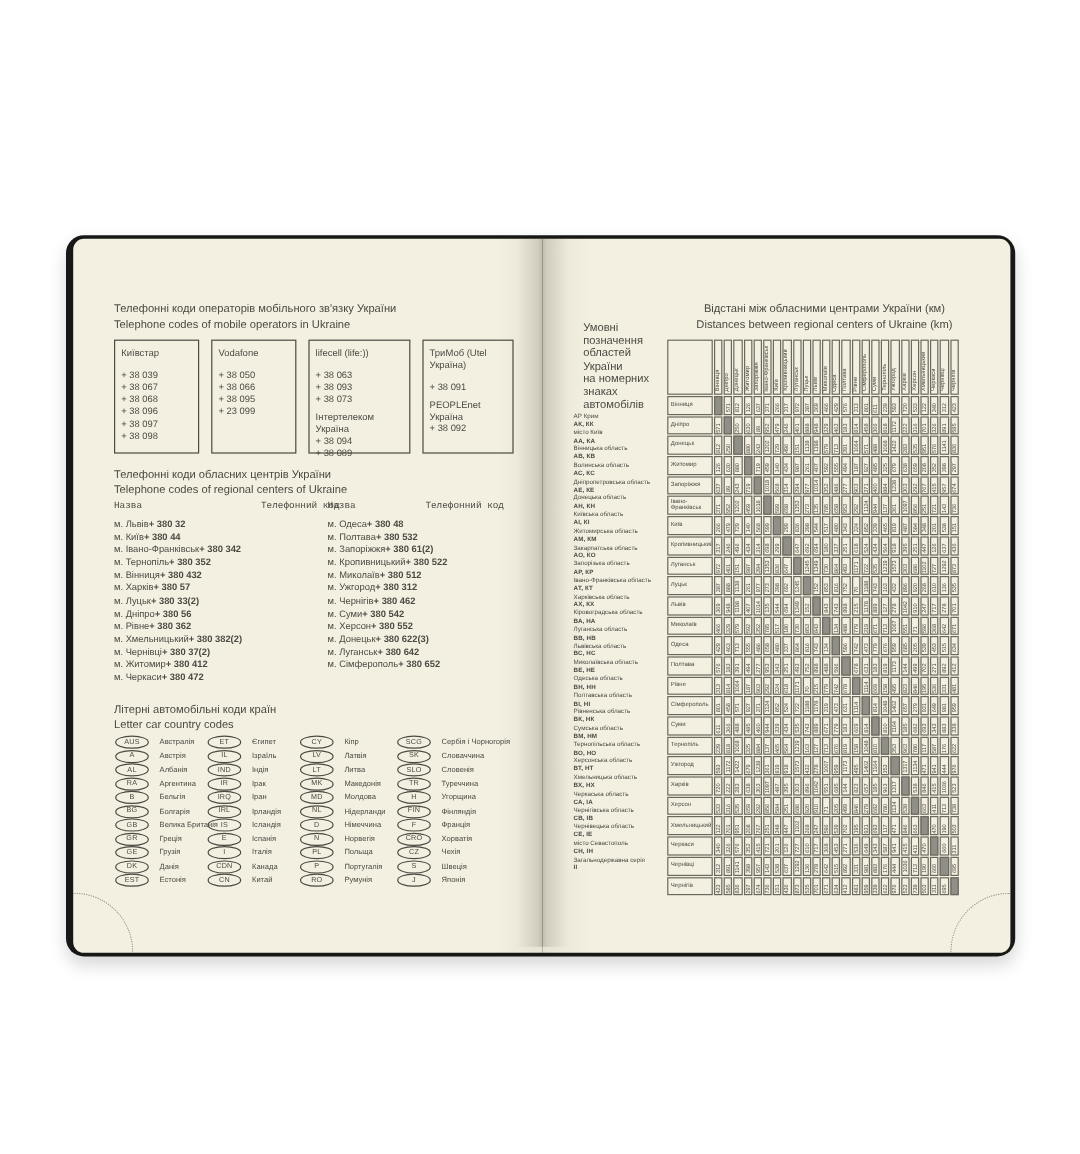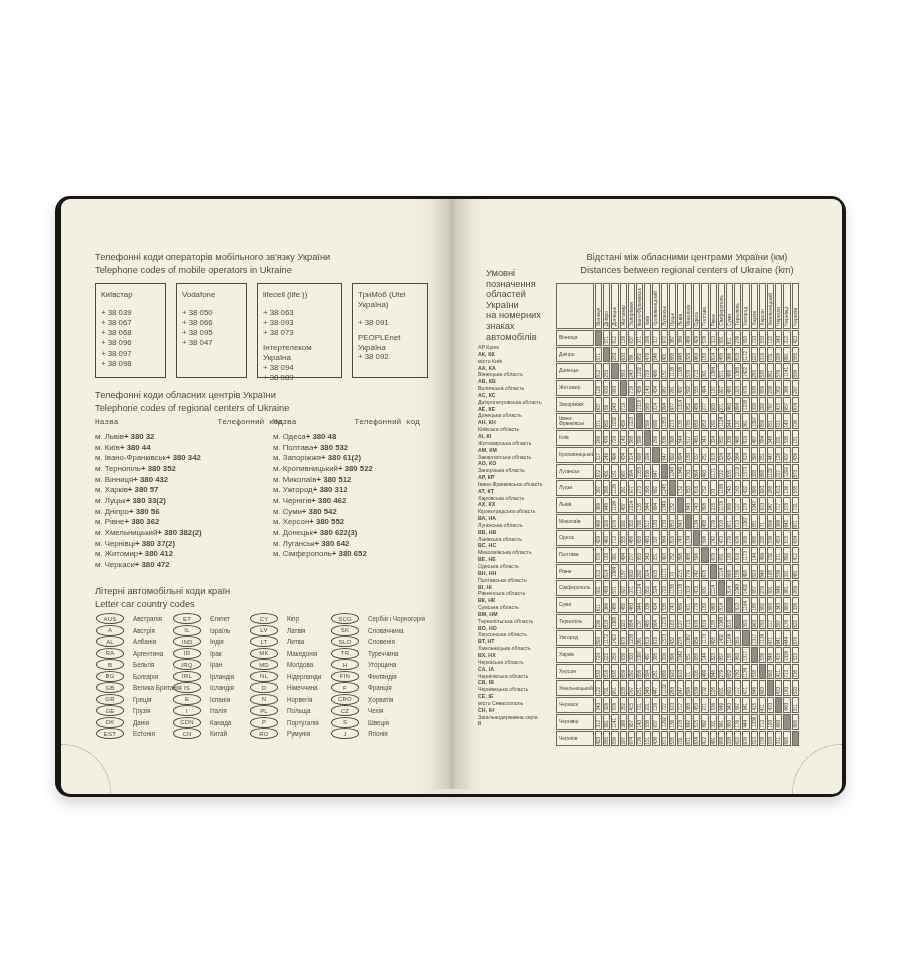--- a/index.html
+++ b/index.html
@@ -88,21 +88,21 @@
             <div>+ 38 097</div>
             <div>+ 38 098</div>
           </div>
         </div>
         <div class="opbox">
           <div class="opname">Vodafone</div>
           <div class="opcodes">
             <div>+ 38 050</div>
             <div>+ 38 066</div>
             <div>+ 38 095</div>
-            <div>+ 38 047</div>
+            <div>+ 23 099</div>
           </div>
         </div>
         <div class="opbox">
           <div class="opname">lifecell (life:))</div>
           <div class="opcodes">
             <div>+ 38 063</div>
             <div>+ 38 093</div>
             <div>+ 38 073</div>
           </div>
           <div class="opname sub">Інтертелеком Україна</div>

